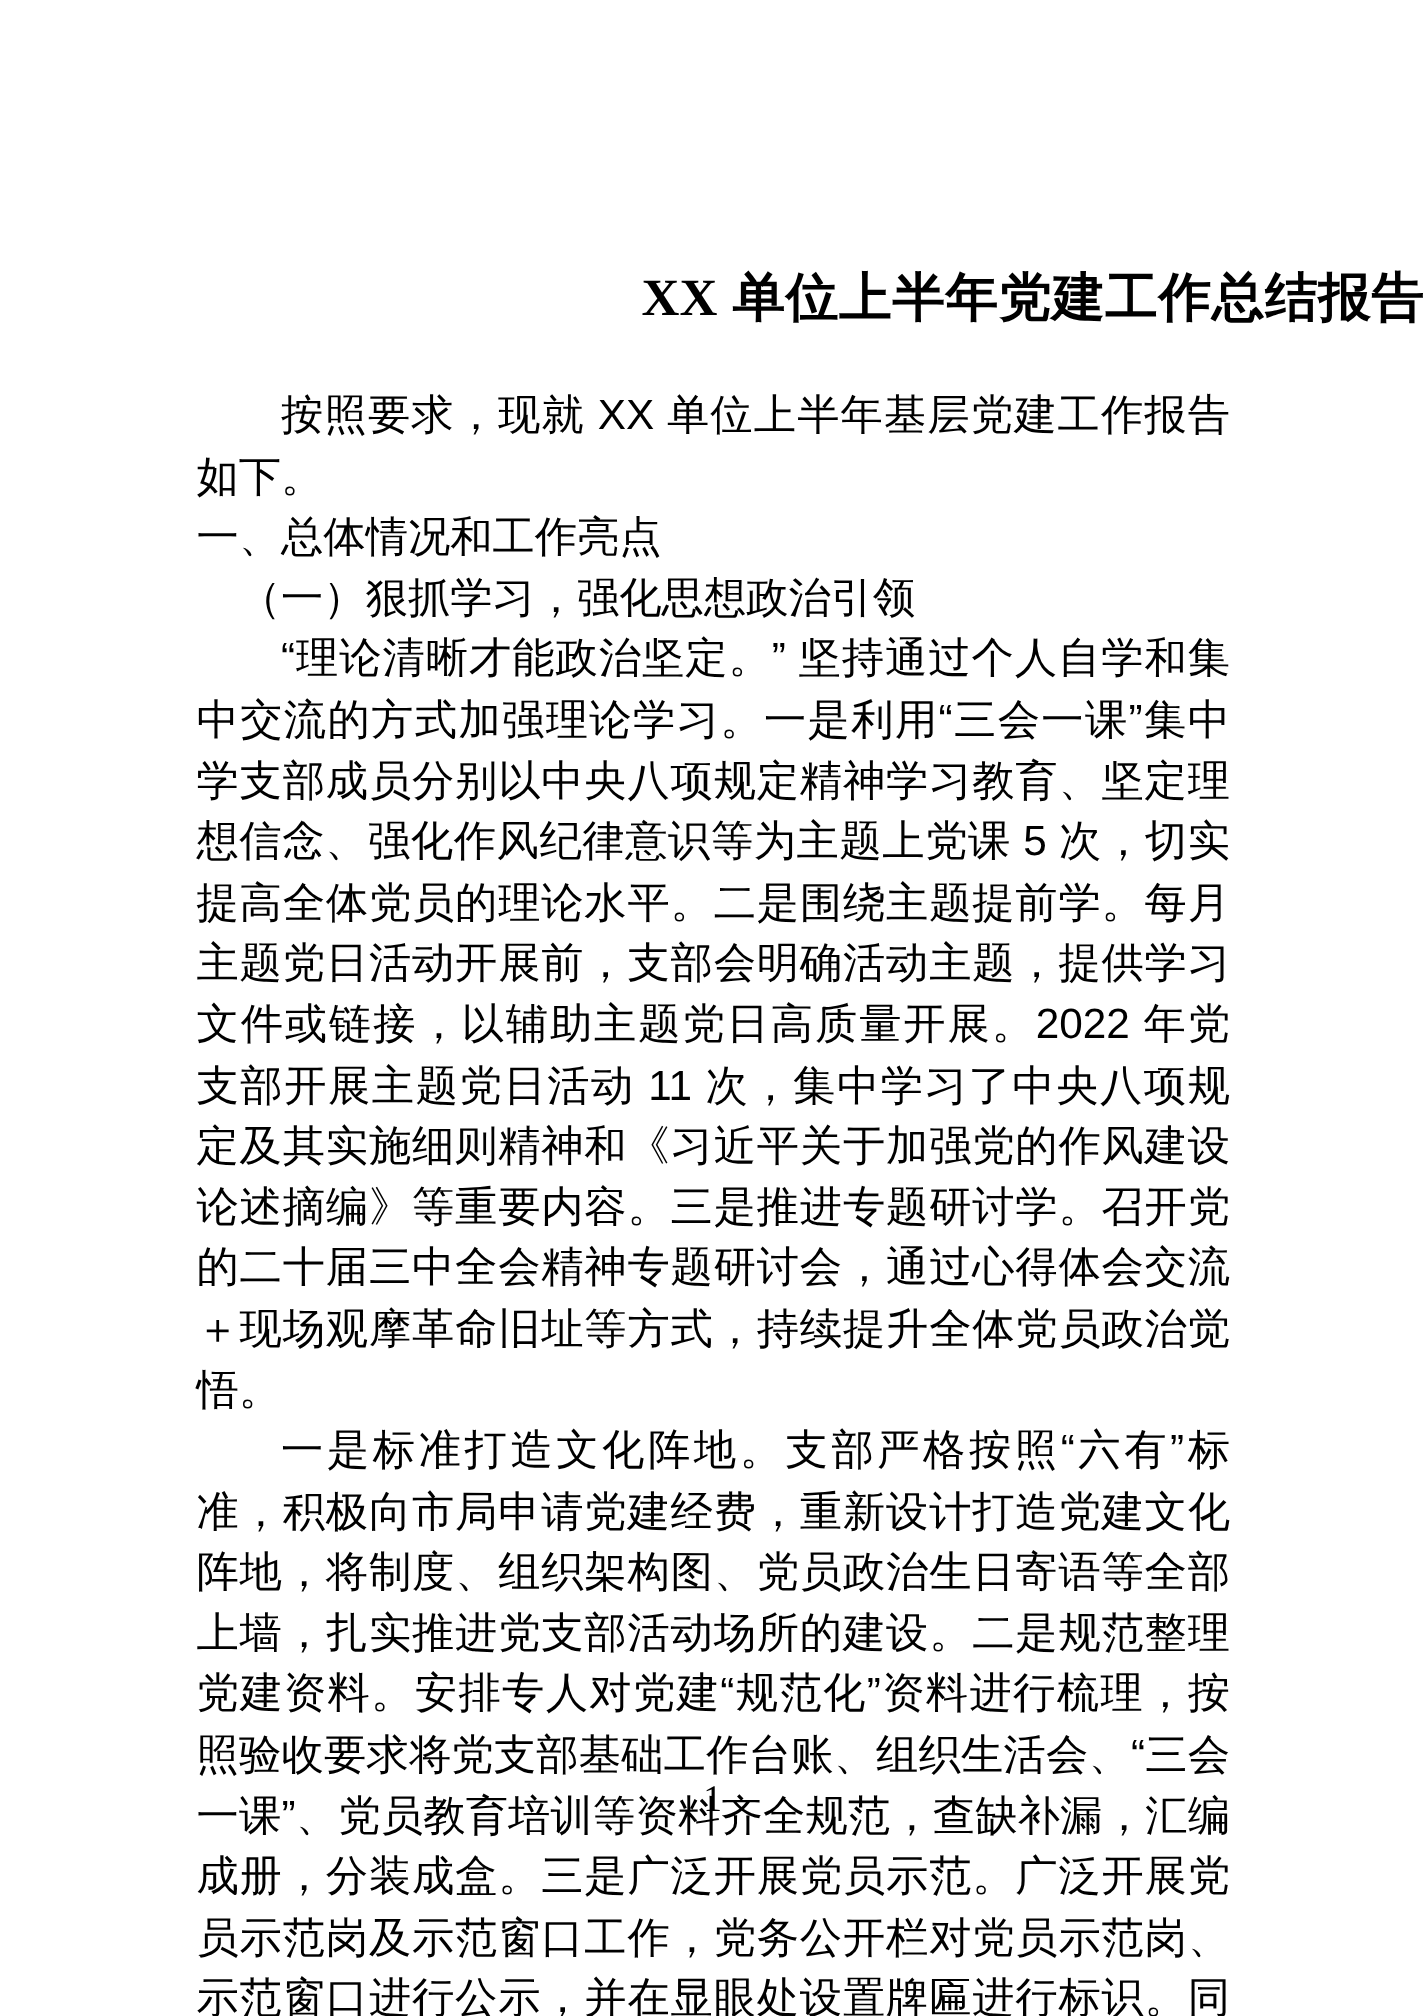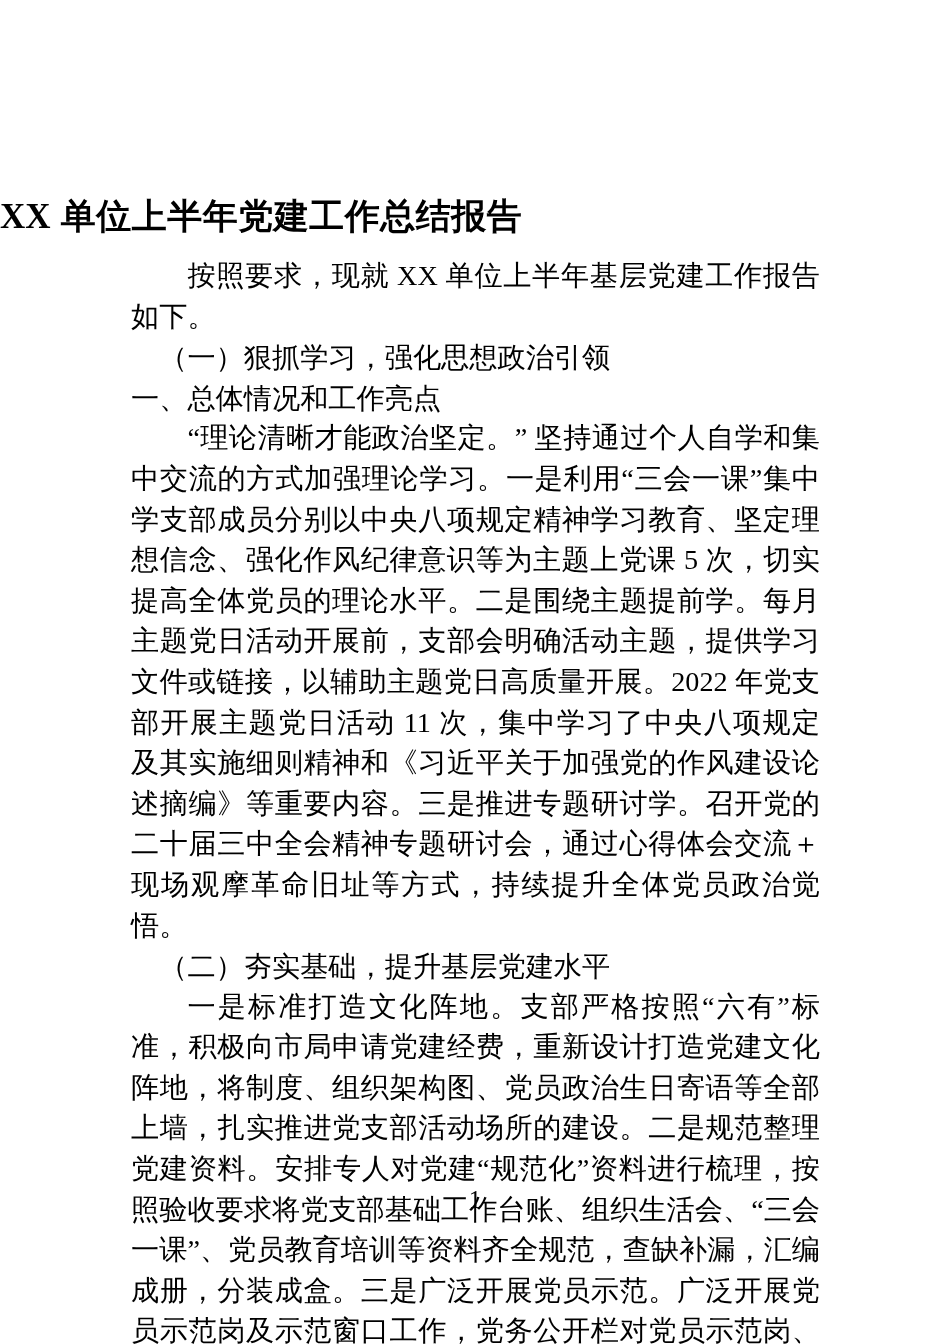--- a/index.html
+++ b/index.html
@@ -24,23 +24,23 @@
     top: 0;
     width: 950px;
     height: 1344px;
     background: #ffffff;
   }
 
   
   .doc-title {
     position: absolute;
     left: 0;
-    top: 169px;
+    top: 152px;
     width: 950px;
-    text-align: left;
+    text-align: right;
     font-size: 35px;
     line-height: 48px;
     font-weight: 700;
     letter-spacing: 0.5px;
     white-space: nowrap;
   }
   .doc-title .latin {
     font-family: "Liberation Serif", "DejaVu Serif", serif;
     font-weight: 700;
     letter-spacing: 0px;
@@ -60,21 +60,20 @@
     text-align: justify;
     text-justify: inter-ideograph;
     text-align-last: left;
     margin: 0;
     letter-spacing: 0px;
     word-break: break-all;
     overflow-wrap: anywhere;
   }
   .para.indent {
     text-indent: 2em;
-    font-family: Liberation Serif, serif;
   }
   .para.indent-1 {
     text-indent: 1em;
   }
   .para.noindent {
     text-indent: 0;
   }
 
   
   .page-number {
@@ -95,27 +94,26 @@
 <div class="page">
 
   <h1 class="doc-title">
     <span class="latin">XX</span><span> 单位上半年党建工作总结报告</span>
   </h1>
 
   <div class="body-block">
 
     <p class="para indent">按照要求，现就 XX 单位上半年基层党建工作报告如下。</p>
 
+    <p class="para noindent">一、总体情况和工作亮点</p>
+
     <p class="para indent-1">（一）狠抓学习，强化思想政治引领</p>
-
-    <p class="para noindent">一、总体情况和工作亮点</p>
 
     <p class="para indent">“理论清晰才能政治坚定。” 坚持通过个人自学和集中交流的方式加强理论学习。一是利用“三会一课”集中学支部成员分别以中央八项规定精神学习教育、坚定理想信念、强化作风纪律意识等为主题上党课 5 次，切实提高全体党员的理论水平。二是围绕主题提前学。每月主题党日活动开展前，支部会明确活动主题，提供学习文件或链接，以辅助主题党日高质量开展。2022 年党支部开展主题党日活动 11 次，集中学习了中央八项规定及其实施细则精神和《习近平关于加强党的作风建设论述摘编》等重要内容。三是推进专题研讨学。召开党的二十届三中全会精神专题研讨会，通过心得体会交流＋现场观摩革命旧址等方式，持续提升全体党员政治觉悟。</p>
 
-    <p class="para indent-1">（二）夯实基础，提升基层党建水平</p>
 
     <p class="para indent">一是标准打造文化阵地。支部严格按照“六有”标准，积极向市局申请党建经费，重新设计打造党建文化阵地，将制度、组织架构图、党员政治生日寄语等全部上墙，扎实推进党支部活动场所的建设。二是规范整理党建资料。安排专人对党建“规范化”资料进行梳理，按照验收要求将党支部基础工作台账、组织生活会、“三会一课”、党员教育培训等资料齐全规范，查缺补漏，汇编成册，分装成盒。三是广泛开展党员示范。广泛开展党员示范岗及示范窗口工作，党务公开栏对党员示范岗、示范窗口进行公示，并在显眼处设置牌匾进行标识。同时，组织优秀共产</p>
 
   </div>
 
   <div class="page-number">1</div>
 
 </div>
 
 </body></html>

